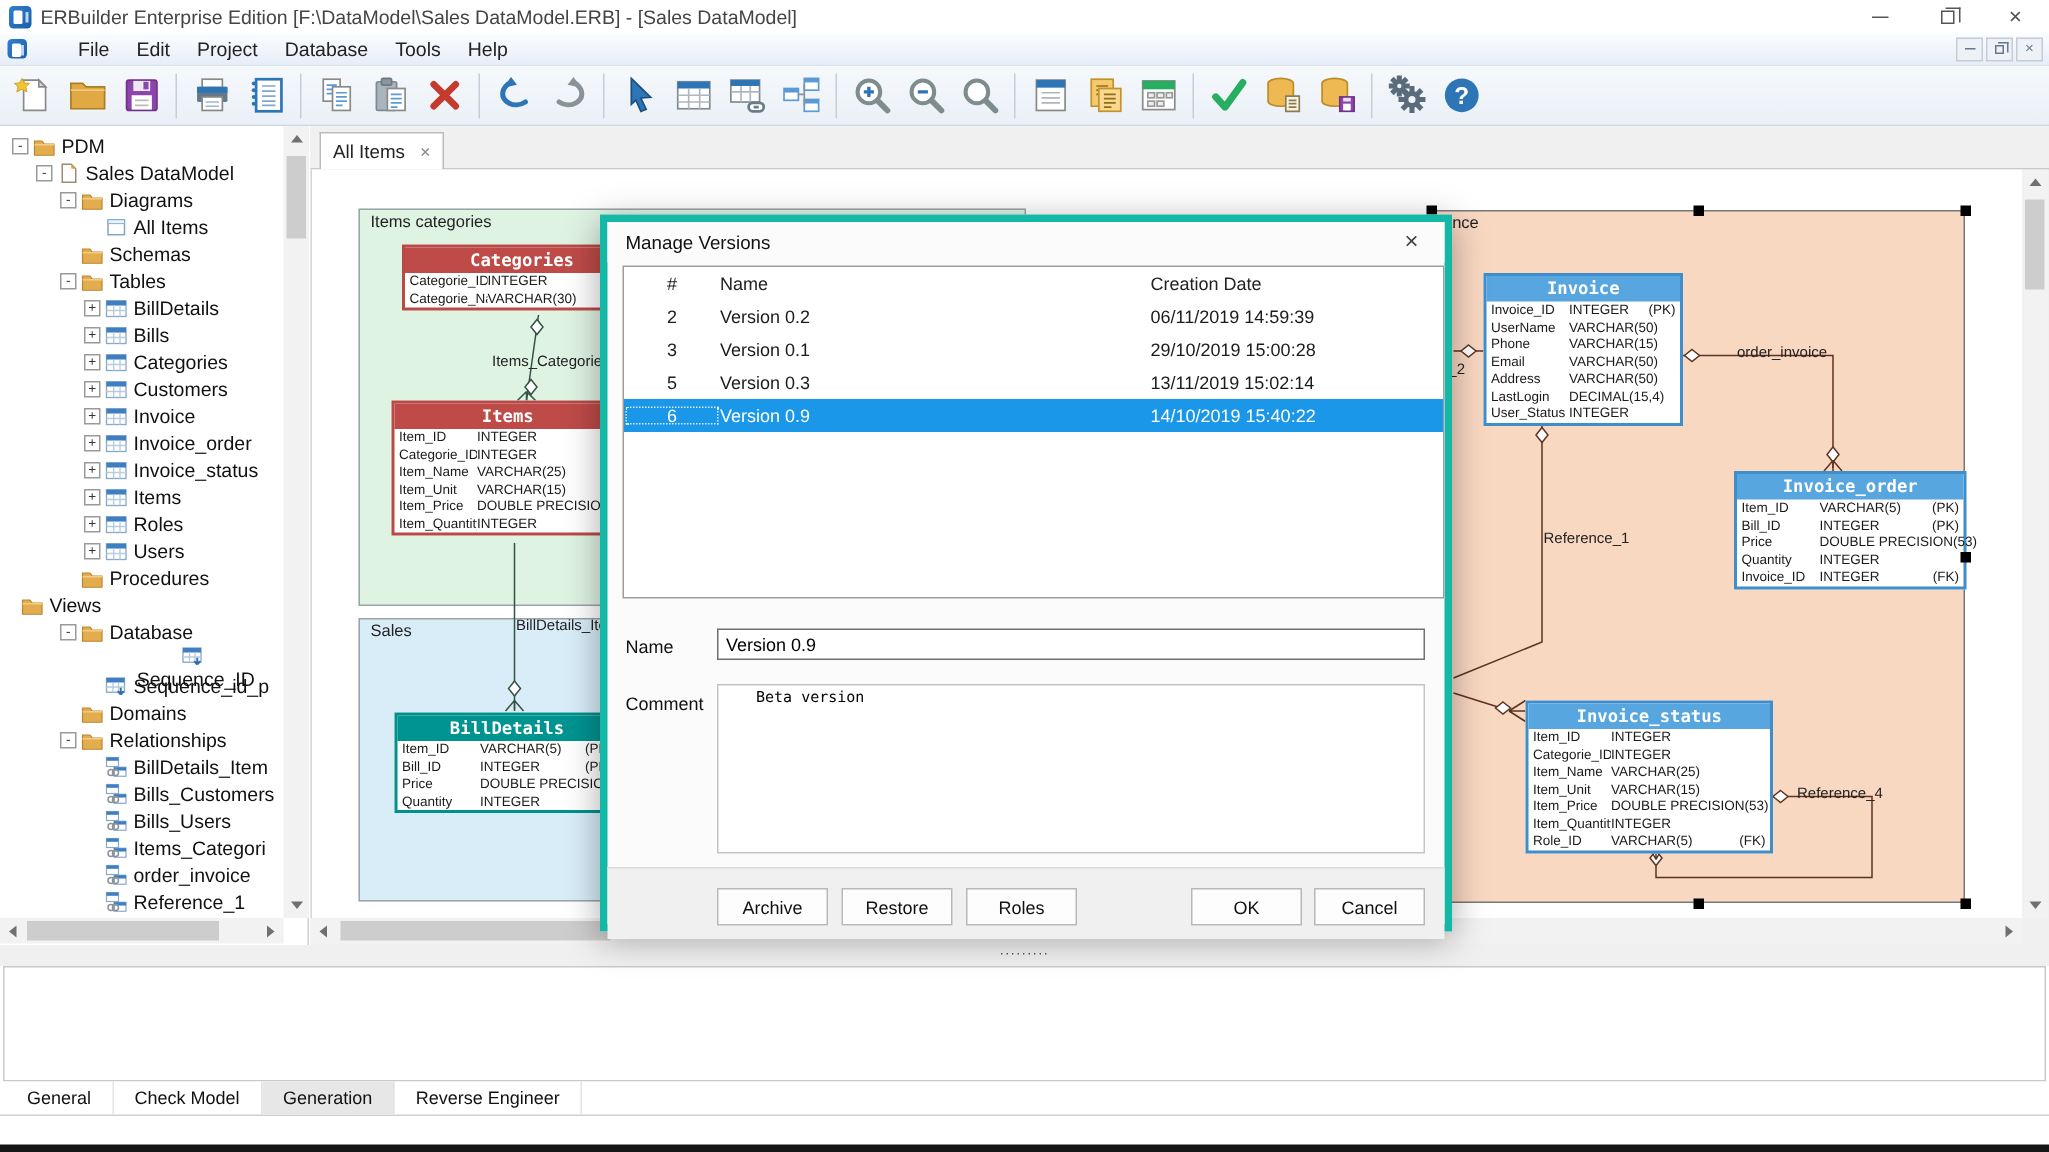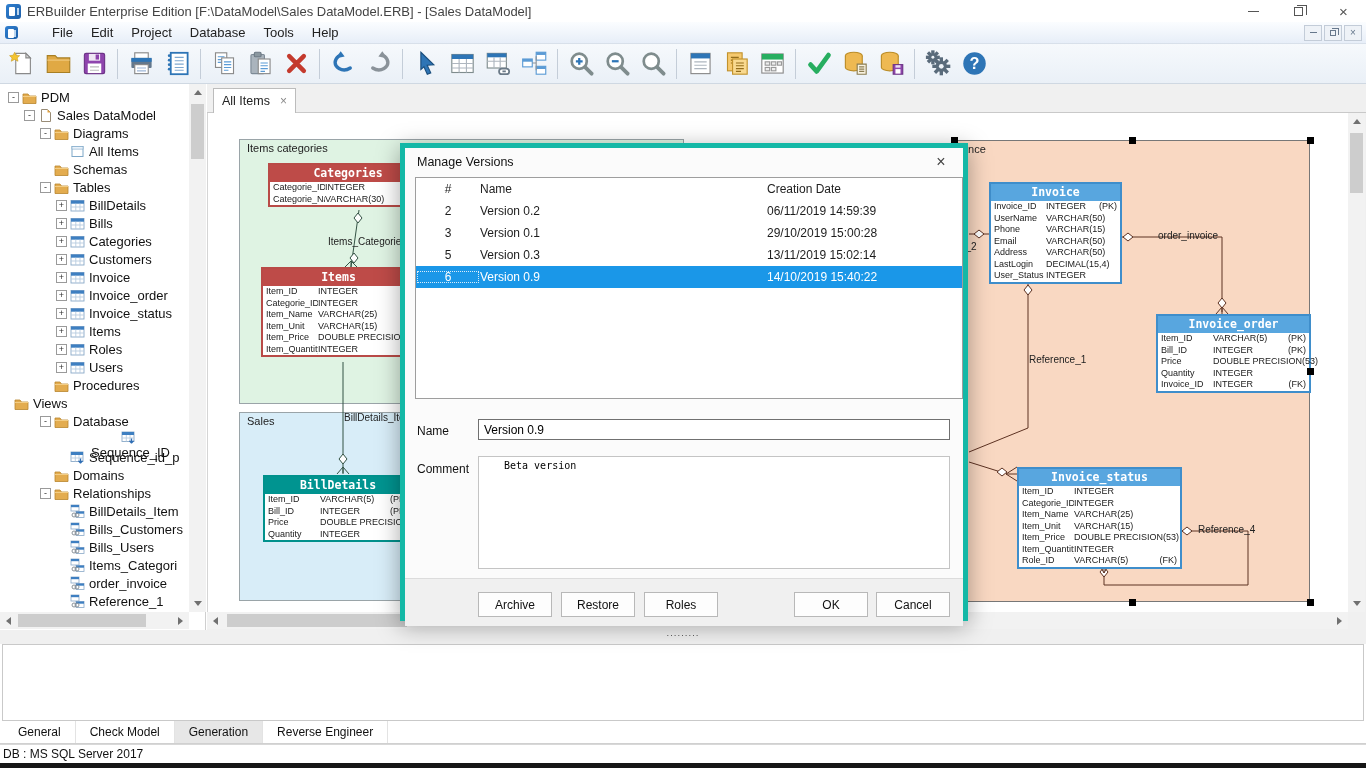--- a/index.html
+++ b/index.html
@@ -986,15 +986,14 @@
   </div>
 
   <div class="splitter"><span>·········</span></div>
   <div class="output"></div>
   <div class="bottomtabs" id="btabs">
       <span class="btab">General</span>
       <span class="btab">Check Model</span>
       <span class="btab active">Generation</span>
       <span class="btab">Reverse Engineer</span>
     </div>
-  <div class="statusbar">DB : MS SQL Server 2017</div>
   <div class="blackstrip"></div>
 </div>
 
 </body></html>

